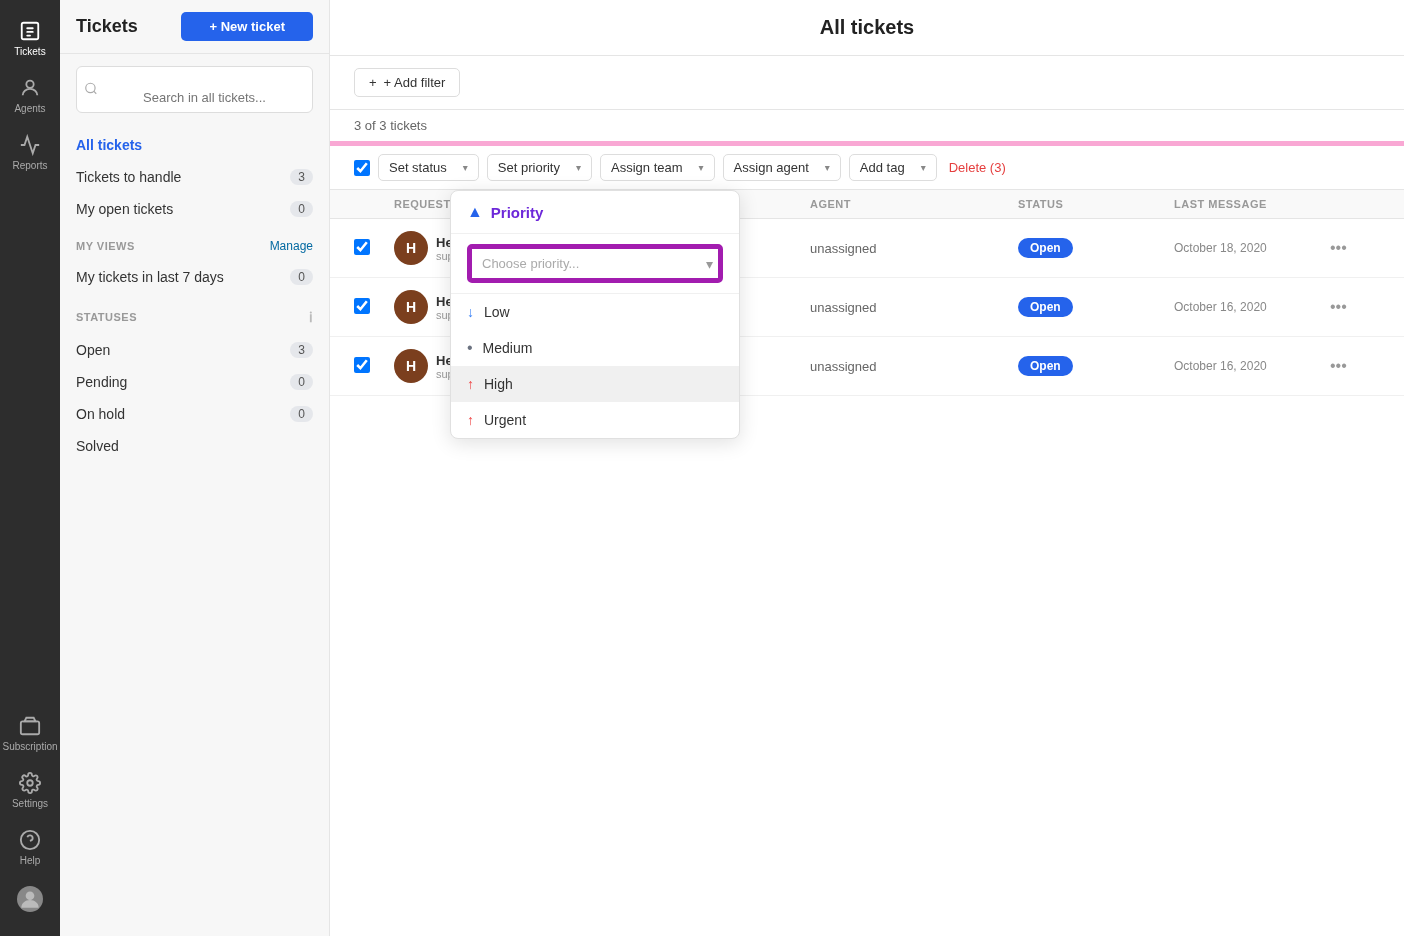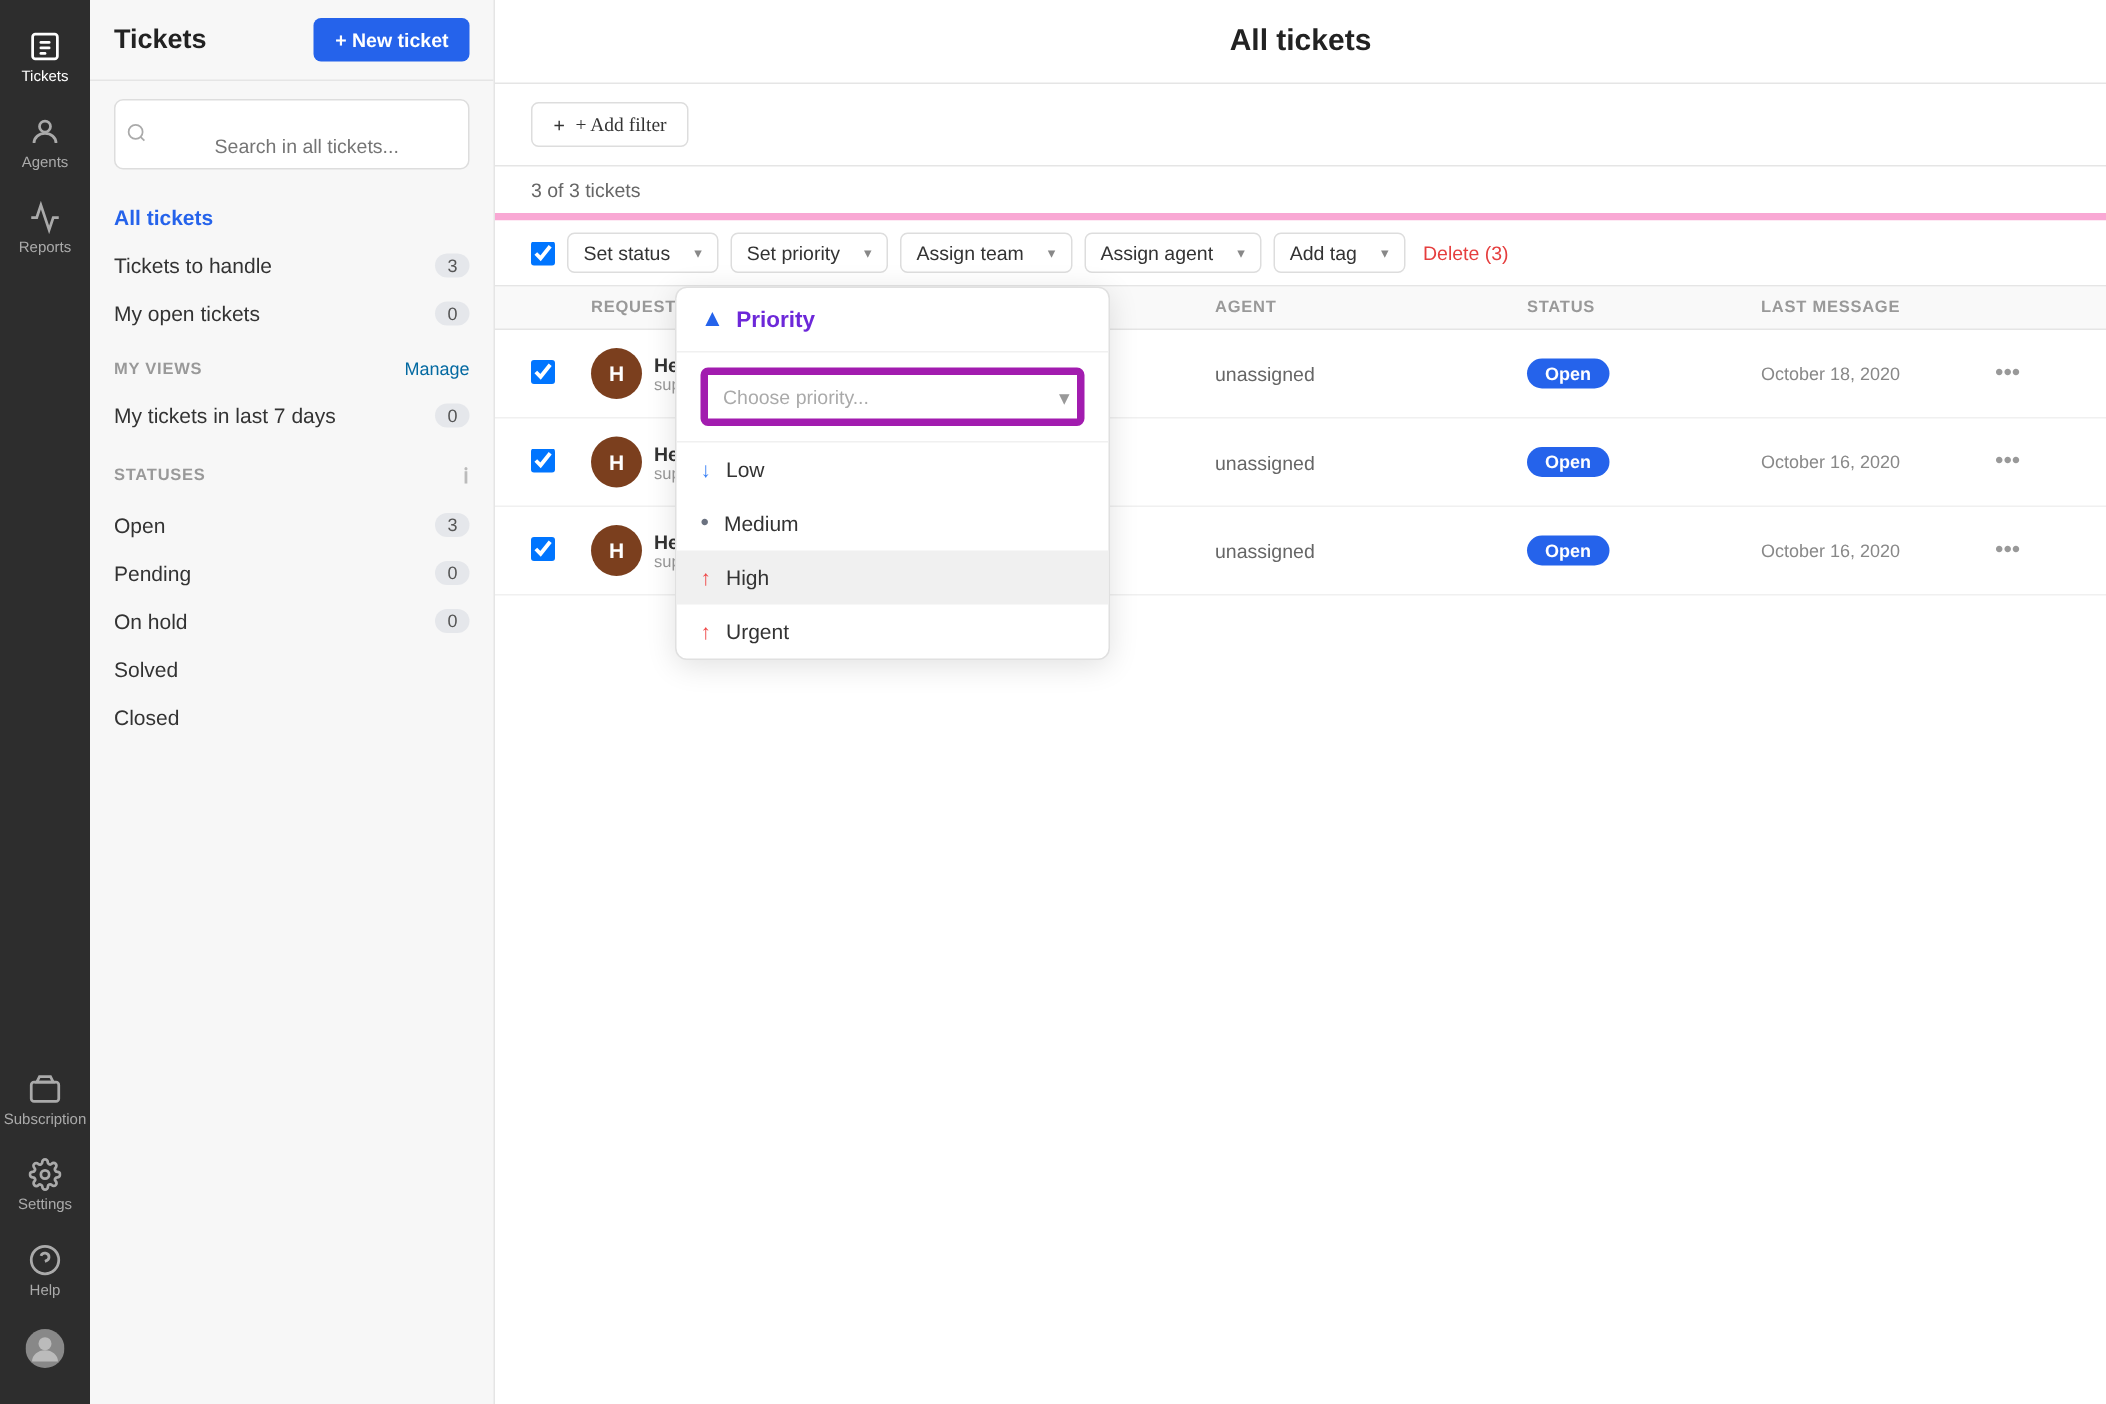--- a/index.html
+++ b/index.html
@@ -57,21 +57,21 @@
       font-size: 18px;
       font-weight: 600;
       color: #222;
     }
     .new-ticket-btn {
       margin-left: auto;
       background: #2563eb;
       color: #fff;
       border: none;
       border-radius: 5px;
-      padding: 7px 14px;
+      padding: 7px 28px;
       font-size: 13px;
       font-weight: 600;
       cursor: pointer;
       display: flex;
       align-items: center;
       gap: 5px;
     }
     .search-box {
       margin: 12px 16px;
       position: relative;
@@ -478,33 +478,30 @@
       <span>Pending</span>
       <span class="badge">0</span>
     </div>
     <div class="sidebar-link">
       <span>On hold</span>
       <span class="badge">0</span>
     </div>
     <div class="sidebar-link">
       <span>Solved</span>
     </div>
-    <div class="sidebar-link">
-      <span>Closed</span>
-    </div>
   </div>
 </div>
 
 <div class="main-content">
   <div class="main-header">All tickets</div>
 
   <div class="toolbar">
     <button class="add-filter-btn">
       <span>+</span>
-      <span style="margin-left:2px;font-family:Liberation Serif, serif;">+ Add filter</span>
+      <span style="margin-left:2px;">+ Add filter</span>
     </button>
   </div>
 
   <div class="tickets-count">3 of 3 tickets</div>
 
   <div class="bulk-actions">
     <input type="checkbox" class="bulk-checkbox" checked="" style="">
     <button class="bulk-btn">
       <span>Set status</span>
       <span class="chevron">▾</span>

